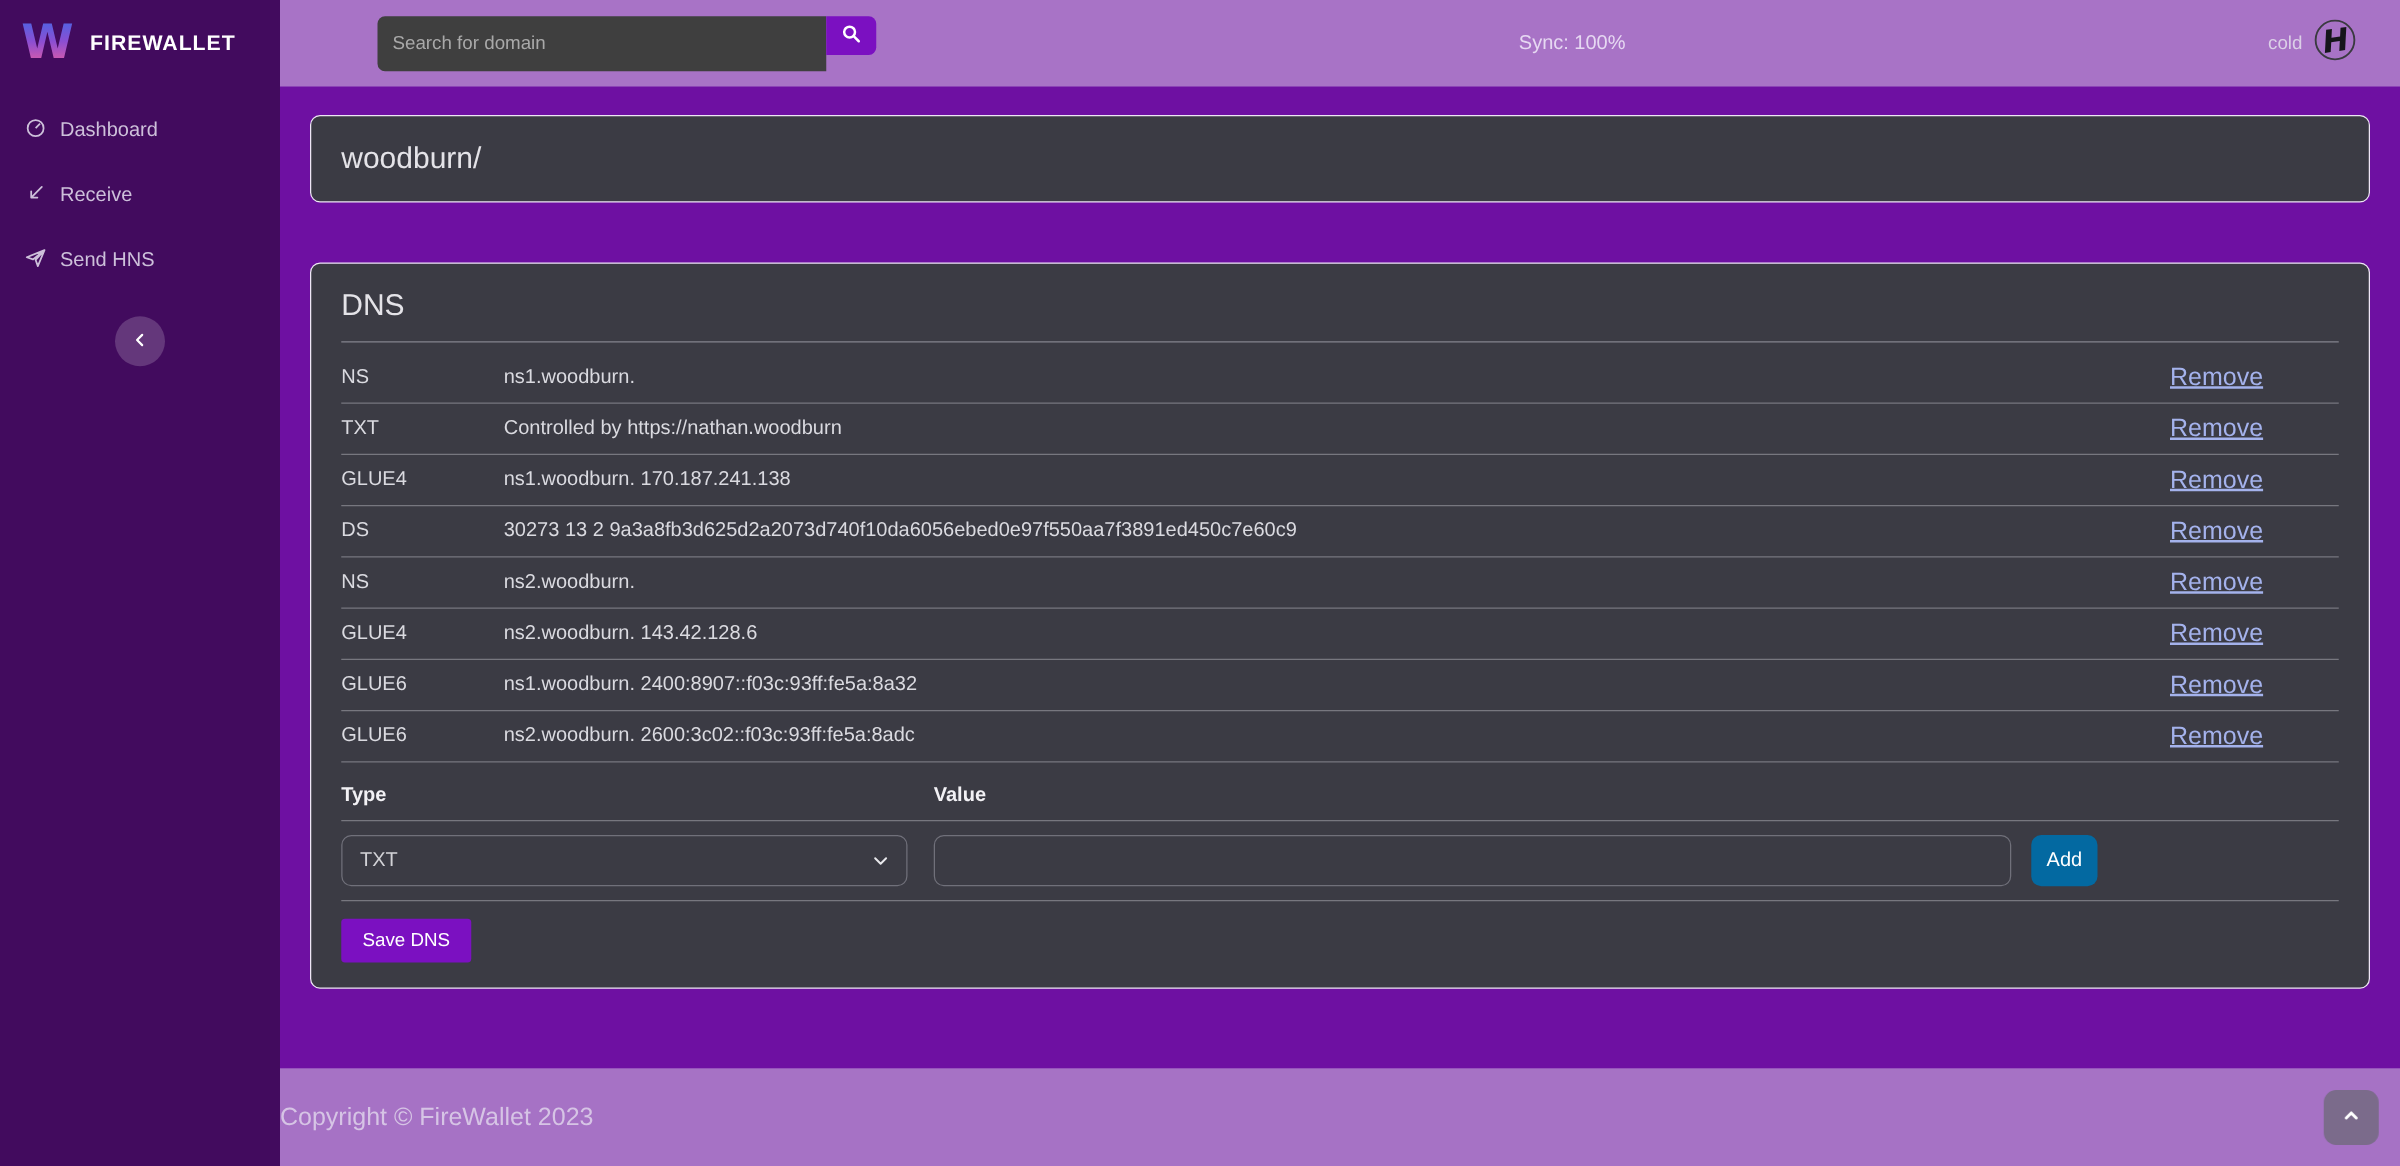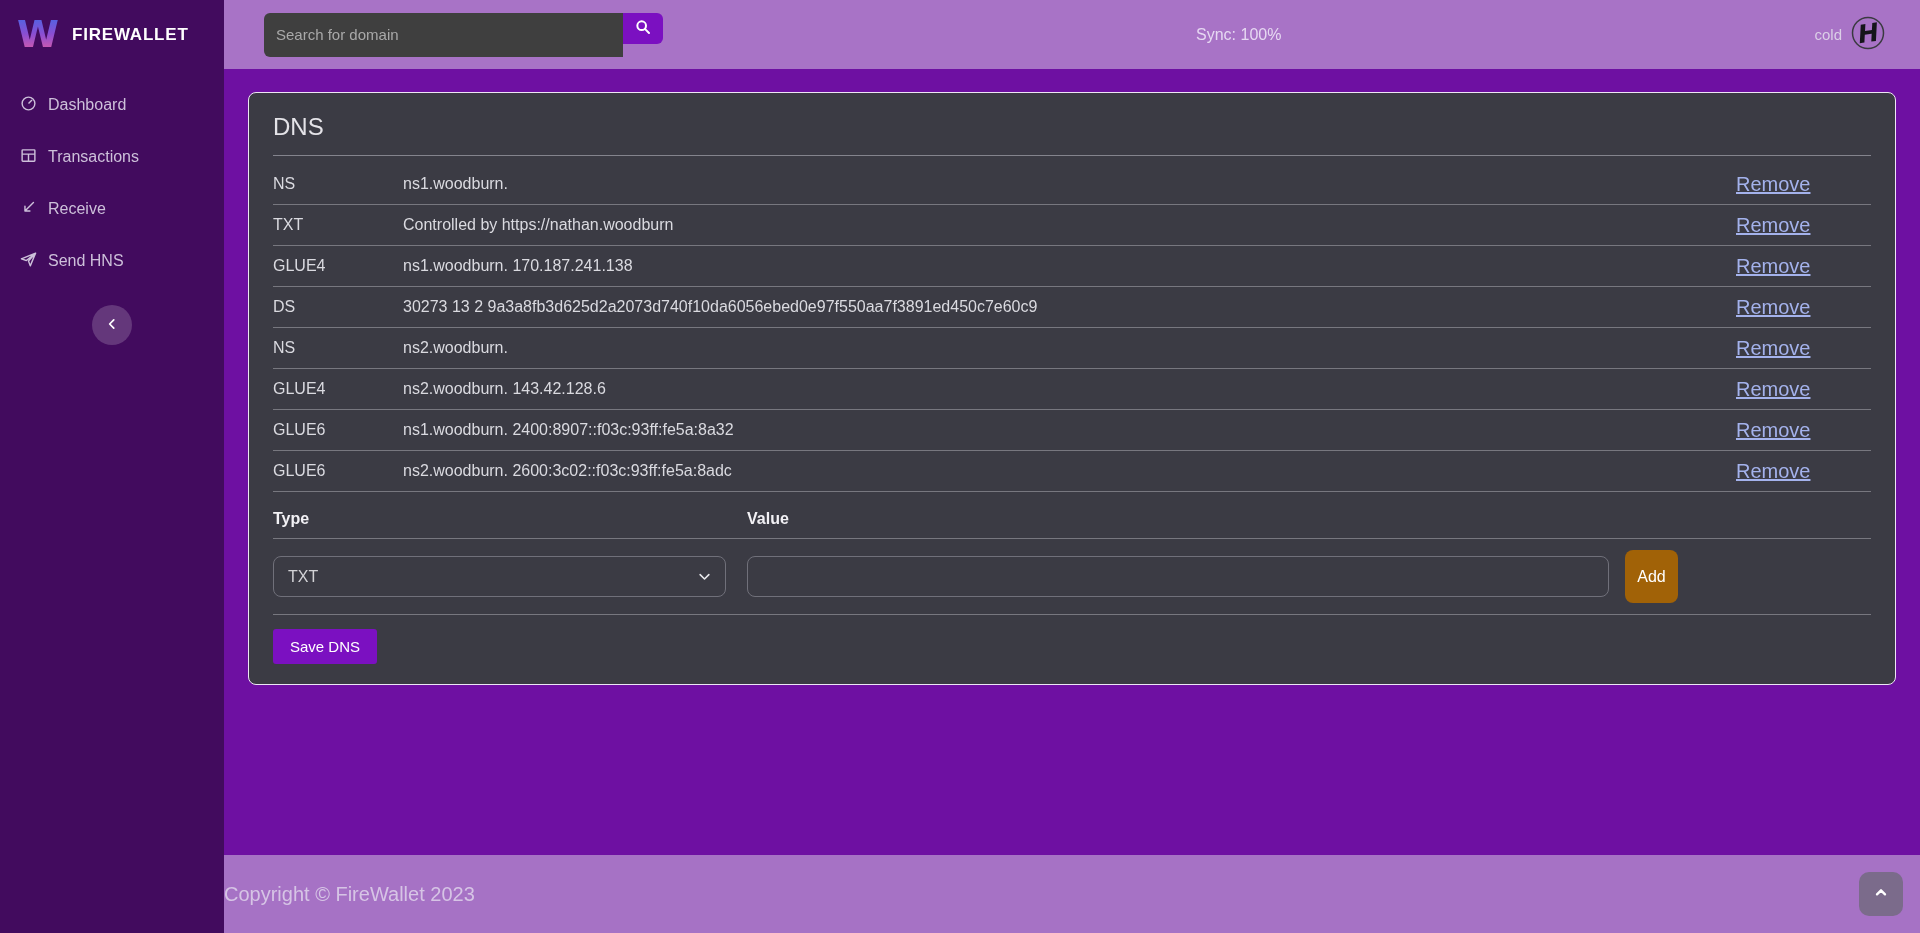--- a/index.html
+++ b/index.html
@@ -20,21 +20,21 @@
     display:flex; align-items:center; justify-content:center; cursor:pointer; }
 
   
   .right-col { flex:1; display:flex; flex-direction:column; }
 
   
   .navbar { height:69px; flex:0 0 69px; background:#a873c6; display:flex;
     align-items:center; justify-content:space-between; padding:0 35px 0 40px; }
   .search-group { display:flex; }
   .search-input { width:359px; height:44px; background:#3f3f3f; border:none;
-    border-radius:6px 0 0 6px; color:#dddddd; padding:0 12px; font-size:15px; outline:none; }
+    border-radius:6px 0 0 6px; color:#dddddd; padding:0 12px; font-size:15px; outline:none;margin-left:38px; }
   .search-input::placeholder { color:#a9a9a9; }
   .search-btn { width:40px; height:31px; background:#7b10c1; border:none;
     border-radius:0 6px 6px 0; display:flex; align-items:center; justify-content:center; cursor:pointer; }
   .sync-text { color:#e6d8f2; font-size:16px; }
   .wallet-group { display:flex; align-items:center; gap:9px; }
   .wallet-label { color:#dbcfe7; font-size:15px; }
 
   
   .main { flex:1; background:#6e10a2; padding:23px 24px; overflow:hidden; }
   .card { background:#3b3b44; border:1px solid #eee6f5; border-radius:8px; color:#e2e1e6; }
@@ -56,21 +56,21 @@
   .type-select-wrap { position:relative; width:453px; margin-right:21px; }
   .type-select { width:453px; height:41px; background:transparent;
     border:1px solid #70707a; border-radius:8px; color:#d2d2d6; font-size:16px;
     padding:0 14px; appearance:none; -webkit-appearance:none; outline:none; cursor:pointer;
     font-family:"Liberation Sans", sans-serif; }
   .type-select option { background:#3b3b44; color:#d2d2d6; }
   .select-chevron { position:absolute; right:14px; top:13px; pointer-events:none; }
   .value-input { width:862px; height:41px; background:transparent;
     border:1px solid #70707a; border-radius:8px; color:#dddddd; font-size:16px;
     padding:0 14px; margin-right:16px; outline:none; }
-  .add-btn { width:53px; height:53px; background:#a16207; border:none; border-radius:8px;
+  .add-btn { width:53px; height:41px; background:#0369a1; border:none; border-radius:8px;
     color:#ffffff; font-size:16px; cursor:pointer; }
   .save-btn { margin-top:14px; padding:9px 17px; background:#7b10c1; border:none;
     border-radius:3px; color:#ffffff; font-size:15px; cursor:pointer; }
 
   
   .footer { height:78px; flex:0 0 78px; background:#a672c5; display:flex;
     align-items:center; justify-content:flex-start; color:#d6c4e5; font-size:20px; }
   .scrolltop-btn { position:fixed; right:17px; bottom:17px; width:44px; height:44px;
     background:#7b6b8b; border:none; border-radius:10px; display:flex;
     align-items:center; justify-content:center; cursor:pointer; }
@@ -101,29 +101,20 @@
         <span>
           <svg width="17" height="17" viewBox="0 0 24 24" fill="none" stroke="#cdc0da" stroke-width="2">
             <circle cx="12" cy="12" r="9"></circle>
             <path d="M12 12 L17 7"></path>
           </svg>
         </span>
         <span>Dashboard</span>
       </div>
       <div class="menu-item">
         <span>
-          <svg width="17" height="17" viewBox="0 0 24 24" fill="none" stroke="#cdc0da" stroke-width="2">
-            <rect x="3" y="4" width="18" height="16" rx="1"></rect>
-            <path d="M3 10 H21 M12 10 V20"></path>
-          </svg>
-        </span>
-        <span>Transactions</span>
-      </div>
-      <div class="menu-item">
-        <span>
           <svg width="17" height="17" viewBox="0 0 24 24" fill="none" stroke="#cdc0da" stroke-width="2" stroke-linecap="round" stroke-linejoin="round">
             <path d="M19 5 L7 17 M7 10 L7 17 L14 17"></path>
           </svg>
         </span>
         <span>Receive</span>
       </div>
       <div class="menu-item">
         <span>
           <svg width="17" height="17" viewBox="0 0 24 24" fill="none" stroke="#cdc0da" stroke-width="2" stroke-linejoin="round">
             <path d="M22 3 L2 11 L9 13.5 L22 3 L12 14 L14.5 21 Z"></path>
@@ -164,20 +155,23 @@
             <g transform="rotate(-8 17 17)">
               <text x="7" y="26" font-size="25" font-weight="bold" font-style="italic" font-family="DejaVu Sans, sans-serif" fill="#15151a">H</text>
             </g>
           </svg>
         </span>
       </div>
     </header>
 
     <main class="main">
 
+      <section class="card domain-card">
+        <h1 class="domain-title">woodburn/</h1>
+      </section>
 
       <section class="card dns-card">
         <h2 class="dns-title">DNS</h2>
 
         <div>
           <div class="dns-row">
             <span>NS</span>
             <span>ns1.woodburn.</span>
             <a class="remove-link">Remove</a>
           </div>

